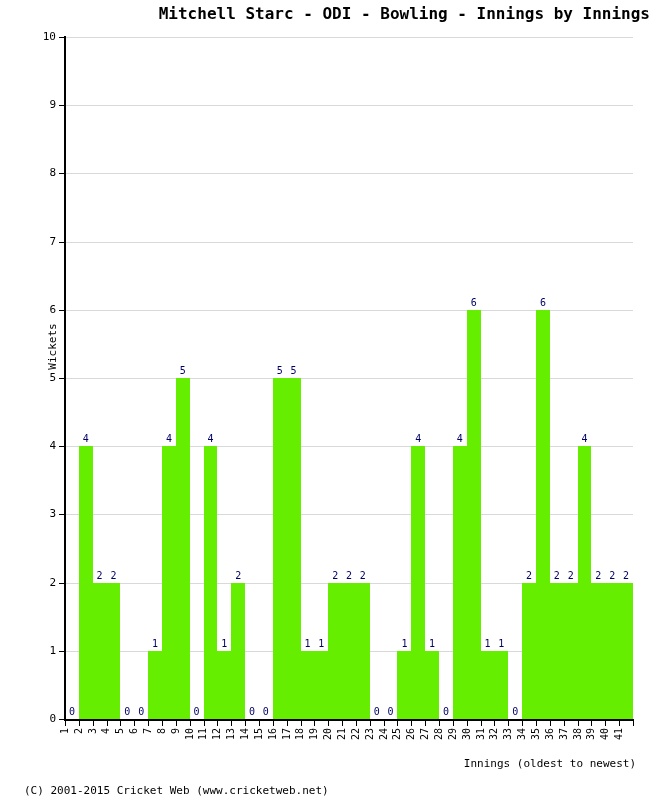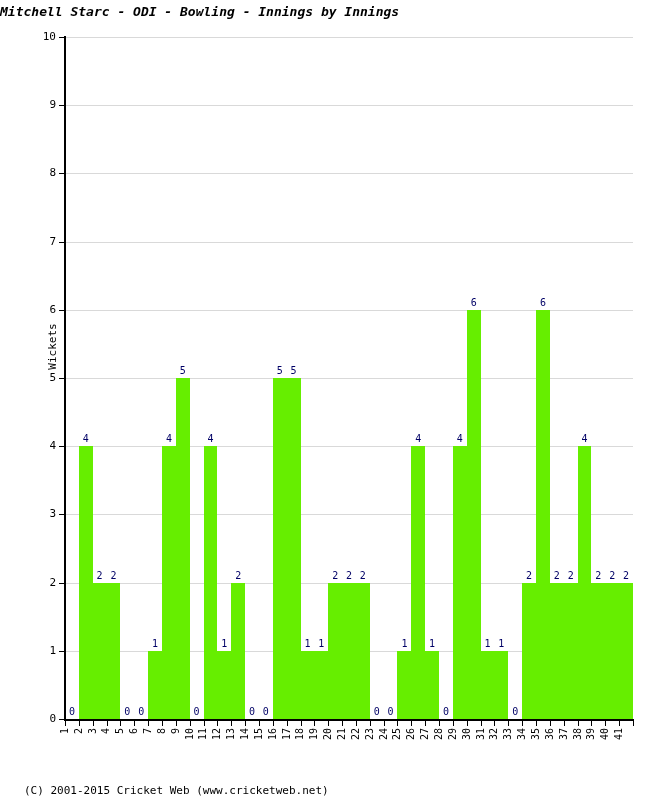--- a/index.html
+++ b/index.html
@@ -7,25 +7,24 @@
     width:650px;height:800px;
     background:#ffffff;
     font-family:"DejaVu Sans Mono","Liberation Mono",monospace;
     overflow:hidden;
     position:relative;
   }
   #chart-root{position:absolute;left:0;top:0;width:650px;height:800px;}
 
   .chart-title{
     position:absolute;left:0;top:4px;width:650px;
-    text-align:left;
-    font-size:13px;font-weight:bold;color:#000000;
+    text-align:right;
+    font-size:16px;font-weight:bold;color:#000000;
     letter-spacing:0px;
     white-space:nowrap;
-    font-style:italic;
   }
 
   
   .plot-area{
     position:absolute;left:65px;top:37px;
     width:568px;height:682px;
     background:#ffffff;
   }
   .axis-left{
     position:absolute;left:64px;top:36px;width:2px;height:685px;
@@ -389,16 +388,17 @@
       <div class="xtick-holder" style="left: 606.22px;">
         <span>40</span>
       </div>
       <div class="xtick-mark" style="left: 619.146px;"></div>
       <div class="xtick-holder" style="left: 620.073px;">
         <span>41</span>
       </div>
       <div class="xtick-mark" style="left: 633px;"></div>
     </div>
 
+  <div class="xlabel">Innings (oldest to newest)</div>
 
   <div class="footer">(C) 2001-2015 Cricket Web (www.cricketweb.net)</div>
 
 </div>
 
 </body></html>

